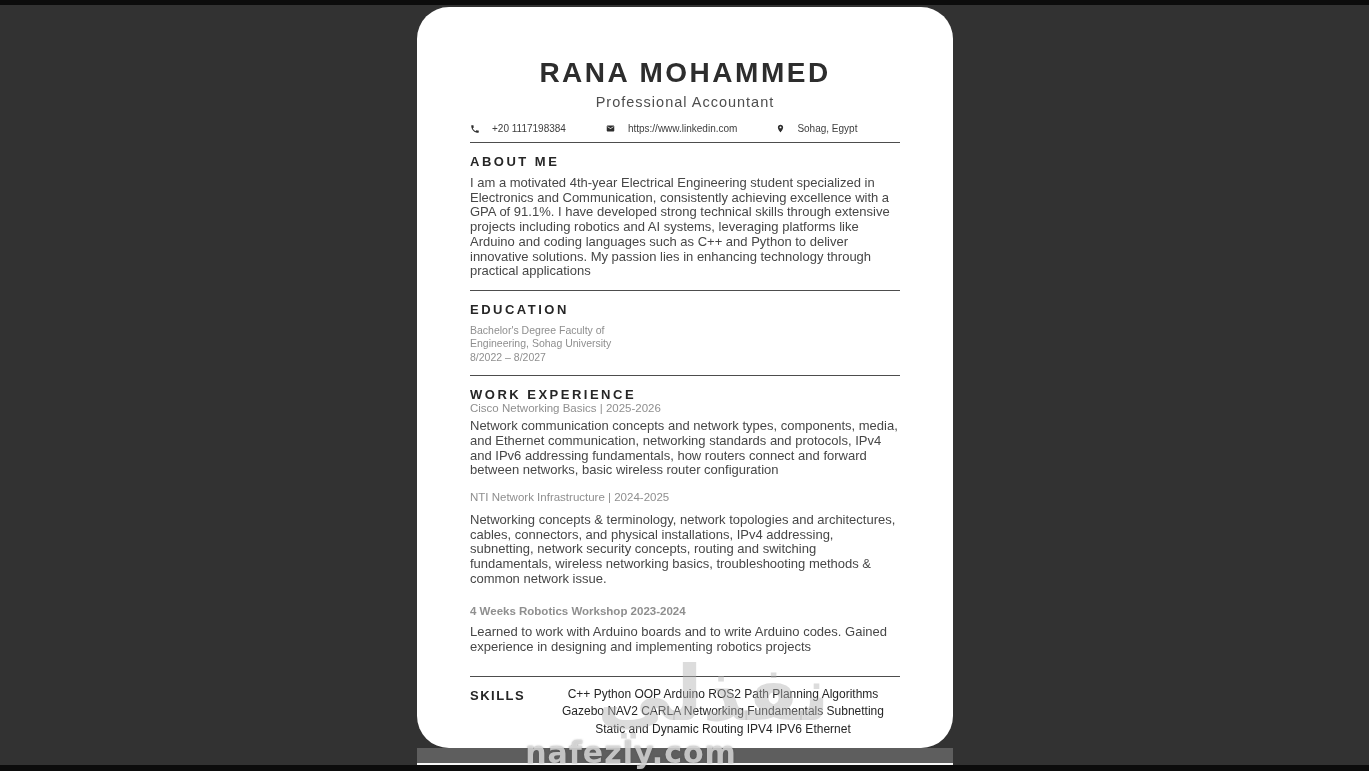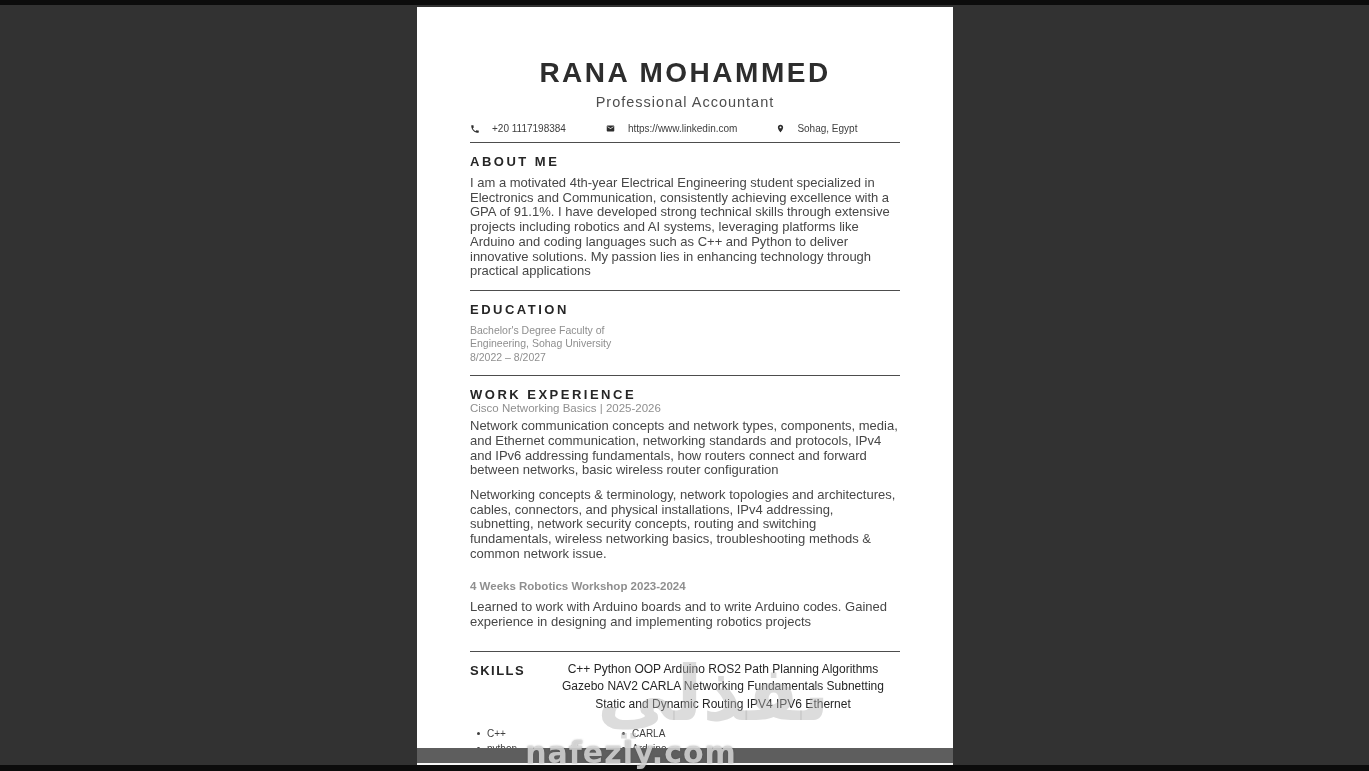--- a/index.html
+++ b/index.html
@@ -7,21 +7,21 @@
   body {
     background:#323232;
     font-family:"Liberation Sans", sans-serif;
     position:relative;
   }
   .black-strip-top { position:absolute; left:0; top:0; width:100%; height:5px; background:#0c0c0c; }
   .black-strip-bottom { position:absolute; left:0; top:765px; width:100%; height:6px; background:#0c0c0c; }
 
   .page {
     position:absolute; left:417px; top:7px; width:536px; height:741px;
-    background:#ffffff; overflow:hidden;
+    background:#ffffff; overflow:hidden;border-radius:32px;
   }
   .content { padding:0 53px; }
 
   .name {
     padding-top:50px; text-align:center;
     font-size:28px; font-weight:bold; letter-spacing:2.5px; color:#2d2d2d;
   }
   .subtitle {
     text-align:center; margin-top:5px;
     font-size:14.5px; color:#4e4e4e; letter-spacing:1px;
@@ -134,20 +134,21 @@
       <div>8/2022 – 8/2027</div>
     </div>
 
     <div class="rule rule-edu"></div>
 
     <div class="section-heading">WORK EXPERIENCE</div>
 
     <div class="entry-title entry1-title">Cisco Networking Basics | 2025-2026</div>
     <div class="body-text entry1-body">Network communication concepts and network types, components, media, and Ethernet communication, networking standards and protocols, IPv4 and IPv6 addressing fundamentals, how routers connect and forward between networks, basic wireless router configuration</div>
 
+    <div class="entry-title entry2-title">NTI Network Infrastructure  | 2024-2025</div>
     <div class="body-text entry2-body">Networking concepts &amp; terminology, network topologies and architectures, cables, connectors, and physical installations, IPv4 addressing, subnetting, network security concepts, routing and switching fundamentals, wireless networking basics, troubleshooting methods &amp; common network issue.</div>
 
     <div class="entry-title entry3-title">4 Weeks Robotics Workshop 2023-2024</div>
     <div class="body-text entry3-body">Learned to work with Arduino boards and to write Arduino codes. Gained experience in designing and implementing robotics projects</div>
 
     <div class="rule rule-skills"></div>
 
     <div class="skills-row">
       <div class="skills-heading">SKILLS</div>
       <div class="skills-summary">C++ Python OOP Arduino ROS2 Path Planning Algorithms Gazebo NAV2 CARLA Networking Fundamentals Subnetting Static and Dynamic Routing IPV4 IPV6 Ethernet</div>

